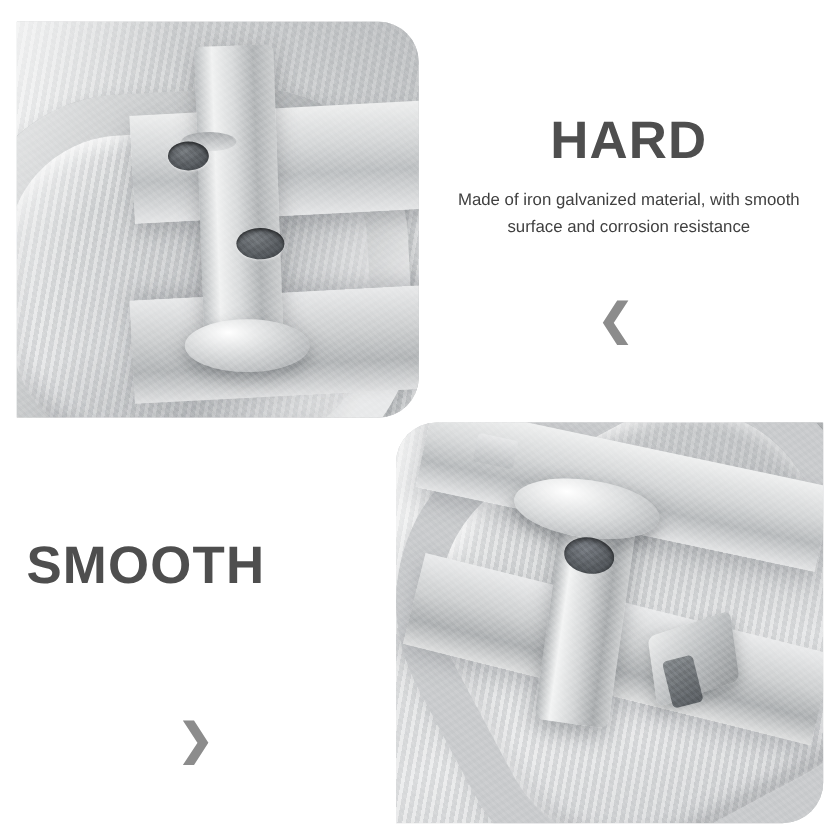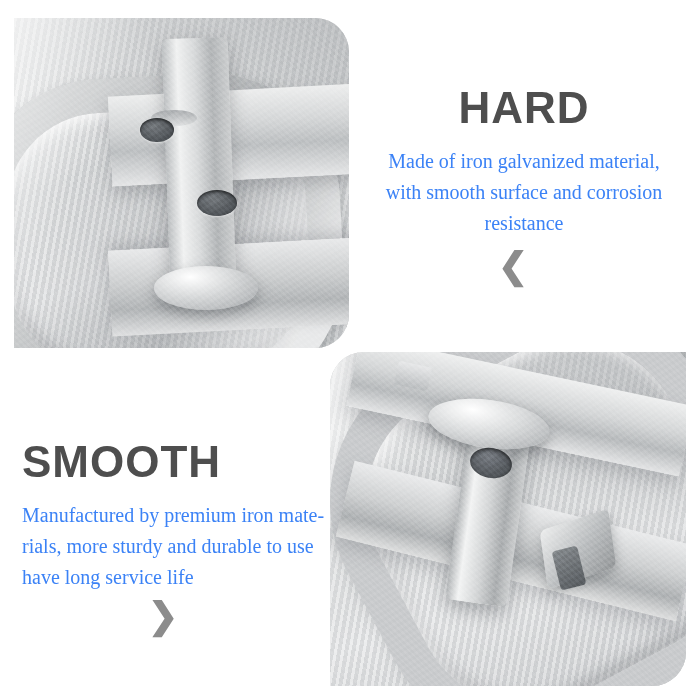--- a/index.html
+++ b/index.html
@@ -259,20 +259,21 @@
     width: 26px;
     height: 40px;
     background: linear-gradient(160deg, #7e8285, #52565a);
     transform: rotate(-14deg);
     border-radius: 4px;
   }
 
   
   .text-block {
     position: absolute;
+    margin-top: 10px;
   }
   .tb-hard {
     left: 368px;
     top: 86px;
     width: 312px;
     text-align: center;
   }
   .tb-smooth {
     left: 22px;
     top: 440px;
@@ -280,25 +281,24 @@
   }
   .headline {
     font-size: 44px;
     font-weight: bold;
     letter-spacing: 1px;
     color: #4e4e4e;
     margin: 0 0 16px 0;
     line-height: 1;
   }
   .body-text {
-    font-size: 20px;
+    font-size: 14px;
     line-height: 1.55;
-    color: #3b82f6;
+    color: #404040;
     margin: 0;
-    font-family: Liberation Serif, serif;
   }
 
   
   .chevron {
     position: absolute;
     width: 0;
     height: 0;
   }
   .chev-left {
     left: 498px;
@@ -350,21 +350,20 @@
     <div class="grain"></div>
   </div>
 
   <div class="text-block tb-hard">
     <h2 class="headline">HARD</h2>
     <p class="body-text">Made of iron galvanized material, with smooth surface and corrosion resistance</p>
   </div>
 
   <div class="text-block tb-smooth">
     <h2 class="headline">SMOOTH</h2>
-    <p class="body-text">Manufactured by premium iron mate-rials, more sturdy and durable to use have long service life</p>
   </div>
 
   <div class="chevron chev-left">
     <span class="chev-glyph">❮</span>
   </div>
   <div class="chevron chev-right">
     <span class="chev-glyph">❯</span>
   </div>
 
 </div>

